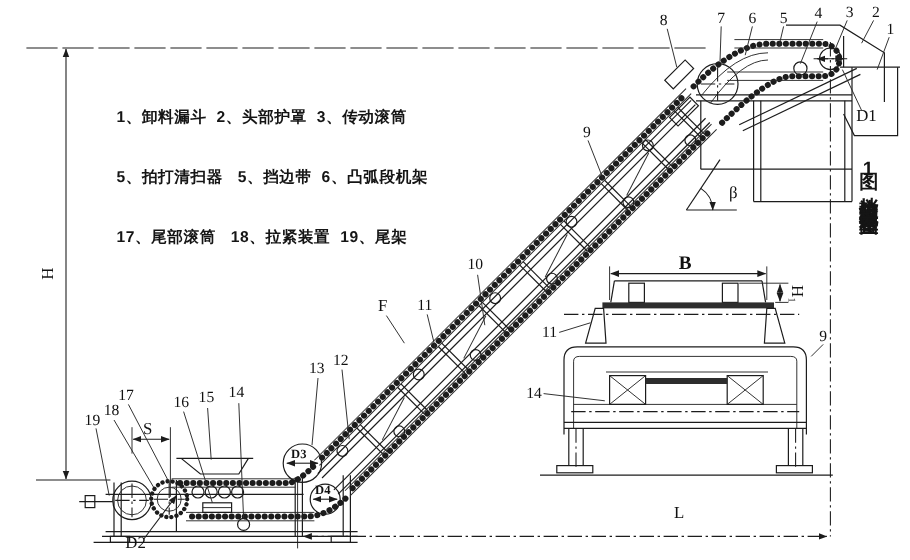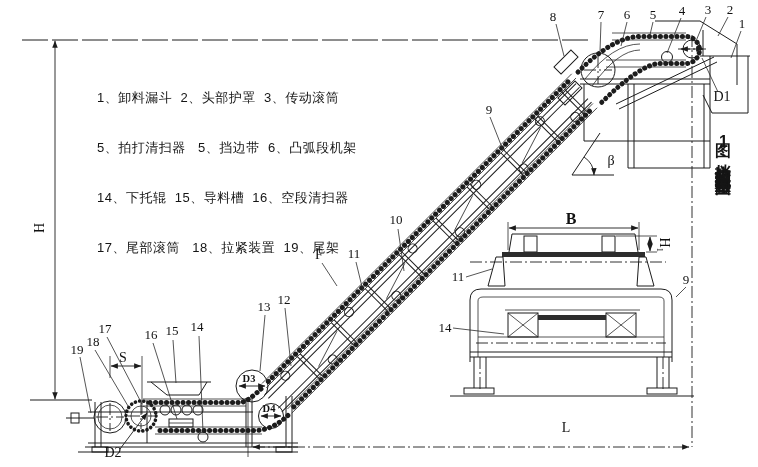--- a/index.html
+++ b/index.html
@@ -13,21 +13,21 @@
   .dotsm{stroke:#1c1c1c;stroke-width:3.6;fill:none;stroke-dasharray:0.1 4.2;stroke-linecap:round;}
   .dashdot{stroke:#1c1c1c;stroke-width:.9;fill:none;stroke-dasharray:12 3 2 3;}
   .dim{stroke:#1c1c1c;stroke-width:.9;fill:none;}
   .dark{fill:#2d2d2d;stroke:none;}
   
   .lbl{font-family:"Liberation Serif",serif;font-size:13px;fill:#111;text-anchor:middle;}
   .lbl-s{font-family:"Liberation Serif",serif;font-size:10.5px;font-weight:bold;fill:#111;text-anchor:middle;}
   .dimtxt{font-family:"Liberation Serif",serif;font-size:14px;fill:#111;text-anchor:middle;}
   .big{font-size:16px;font-weight:bold;}
   #legend{position:absolute;left:97px;top:57px;width:430px;
-          font-size:13px;font-weight:normal;color:#151515;line-height:16.6px;
+          font-size:13px;font-weight:bold;color:#151515;line-height:16.6px;
           letter-spacing:.5px;white-space:pre;}
   #caption{position:absolute;left:712px;top:131px;height:230px;
            writing-mode:vertical-rl;text-orientation:upright;
            font-size:16px;font-weight:bold;color:#151515;letter-spacing:1.5px;}
 </style>
 </head>
 <body>
 
 <div id="stage">
 
@@ -334,19 +334,18 @@
     <text class="dimtxt" x="722" y="101">D1</text>
     <text class="dimtxt" x="113" y="457">D2</text>
     <text class="lbl-s" x="249" y="382">D3</text>
     <text class="lbl-s" x="269" y="412">D4</text>
   </g>
 </svg>
 
 <div id="legend">
   <div>1、卸料漏斗  2、头部护罩  3、传动滚筒</div>
   <div>5、拍打清扫器   5、挡边带  6、凸弧段机架</div>
-  <div>14、下托辊  15、导料槽  16、空段清扫器</div>
   <div>17、尾部滚筒   18、拉紧装置  19、尾架</div>
 </div>
 
 <div id="caption"><span>图1</span><span>挡边胶带输送机典型布置图</span></div>
 
 </div>
 
 </body></html>

